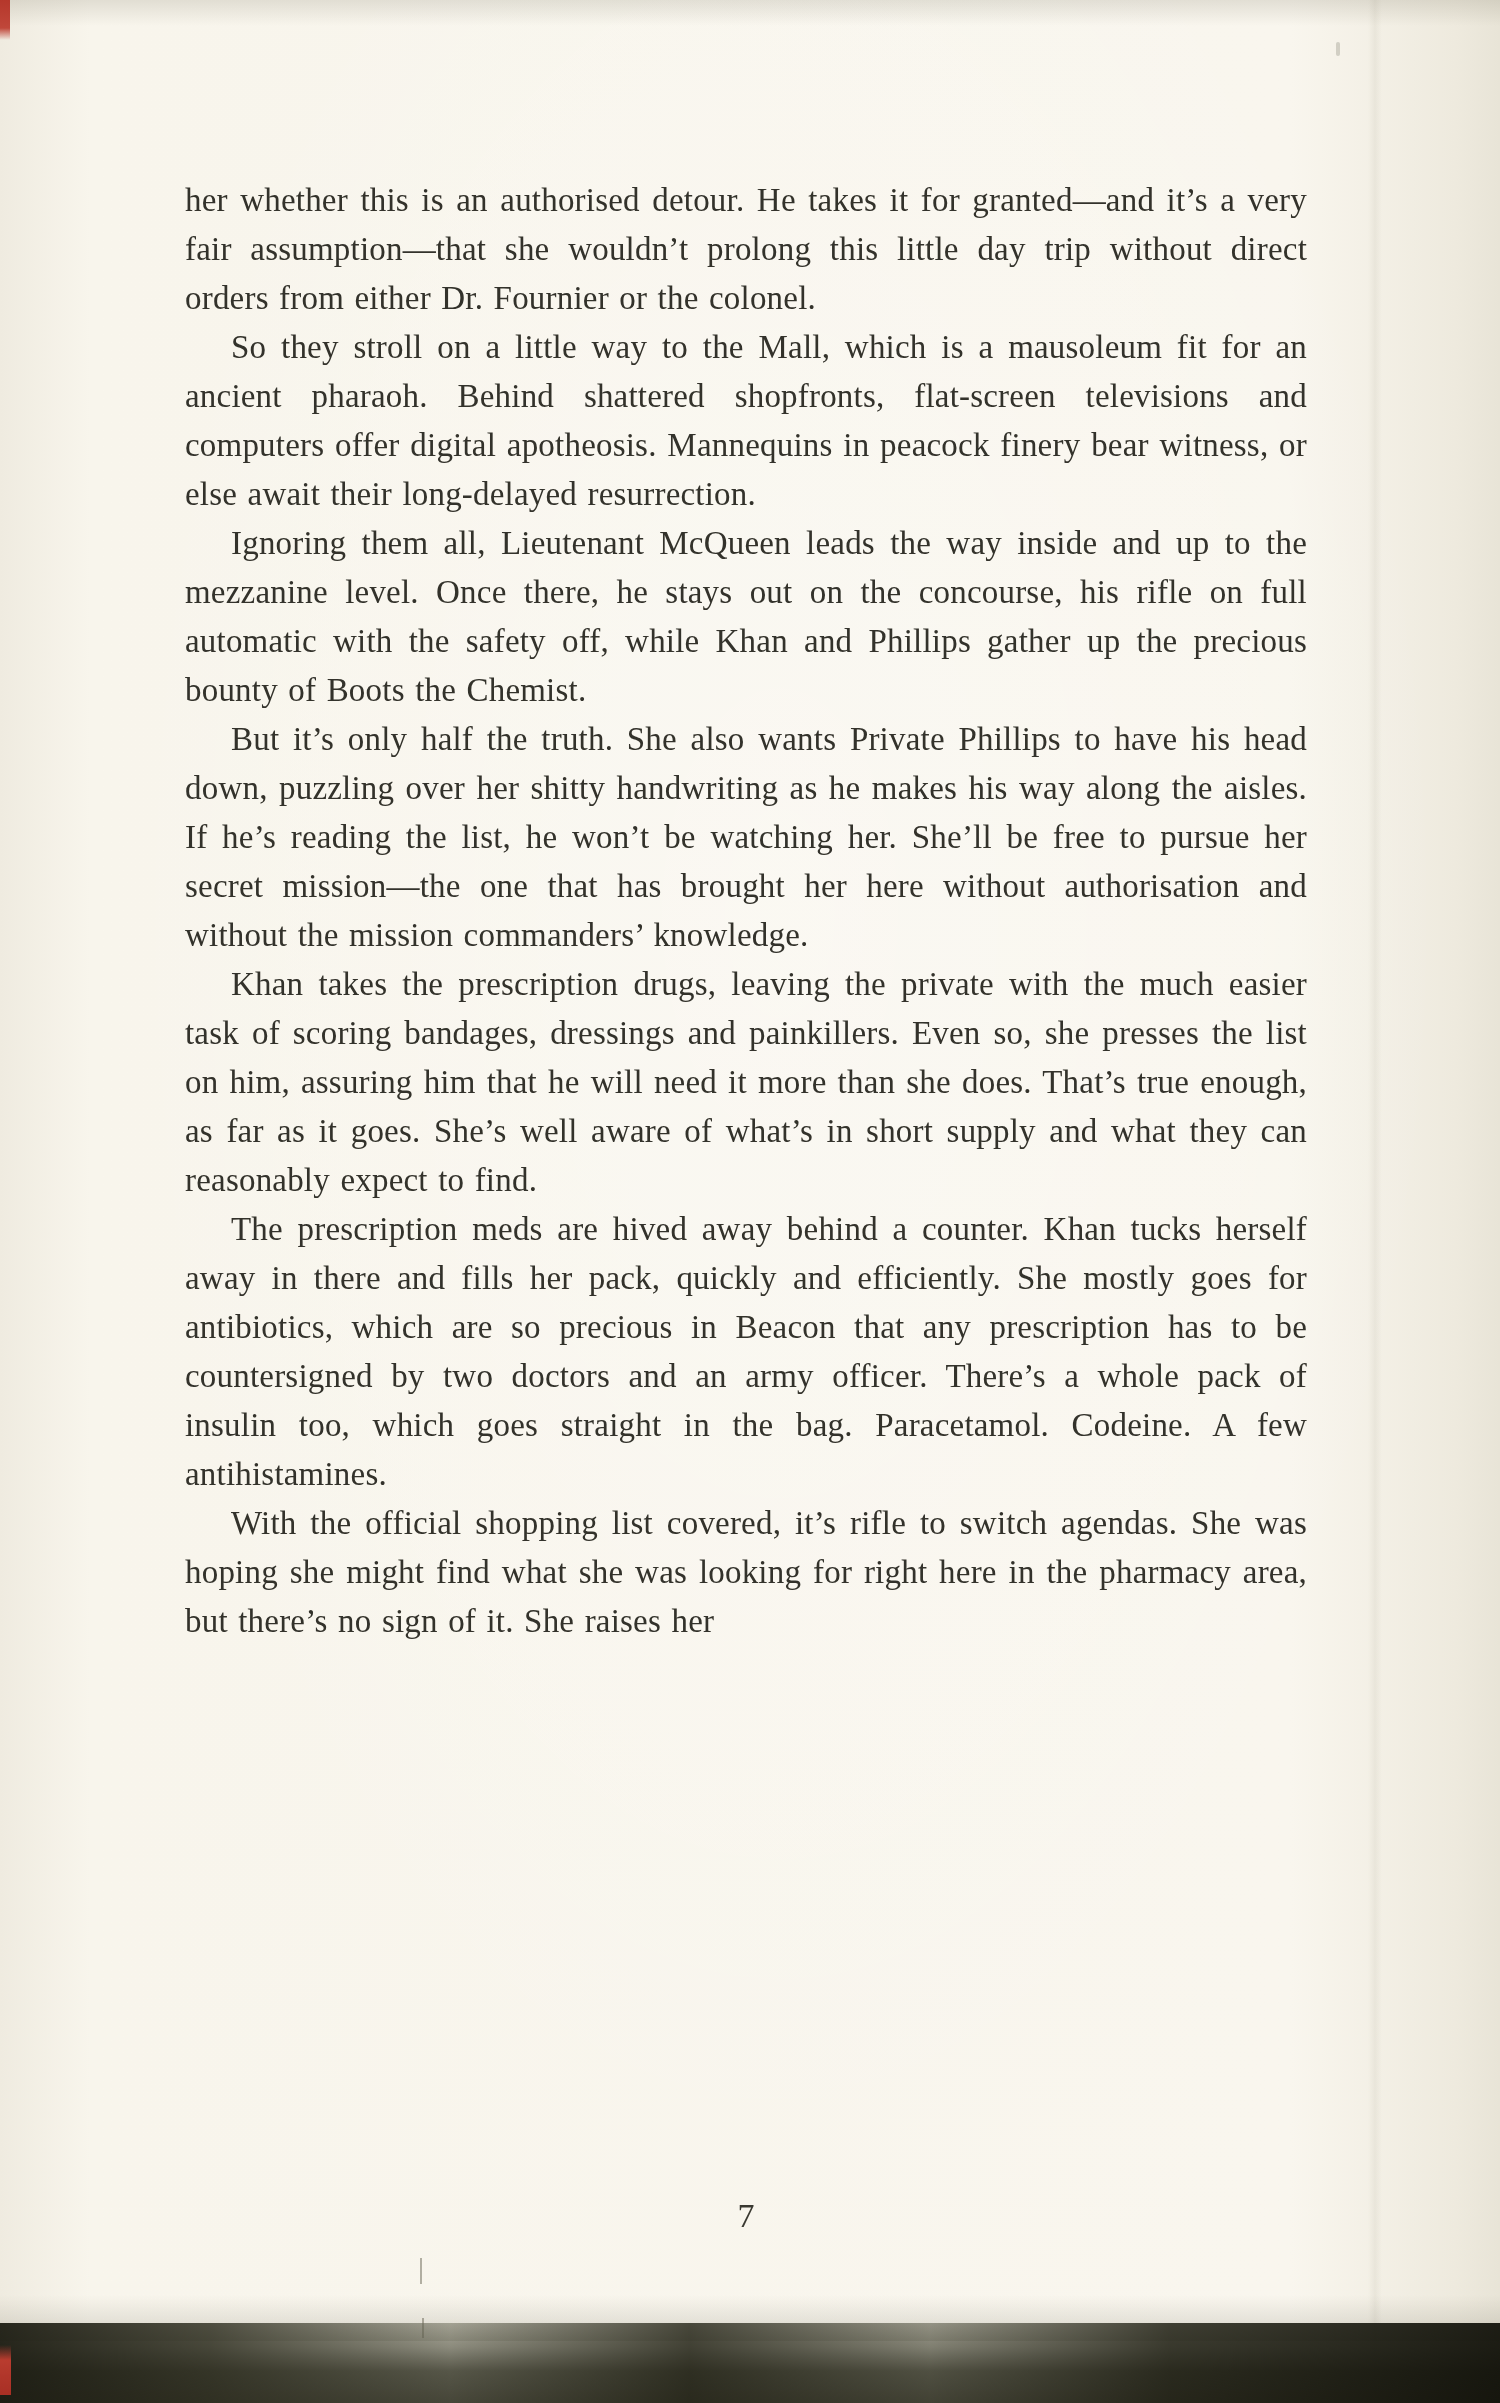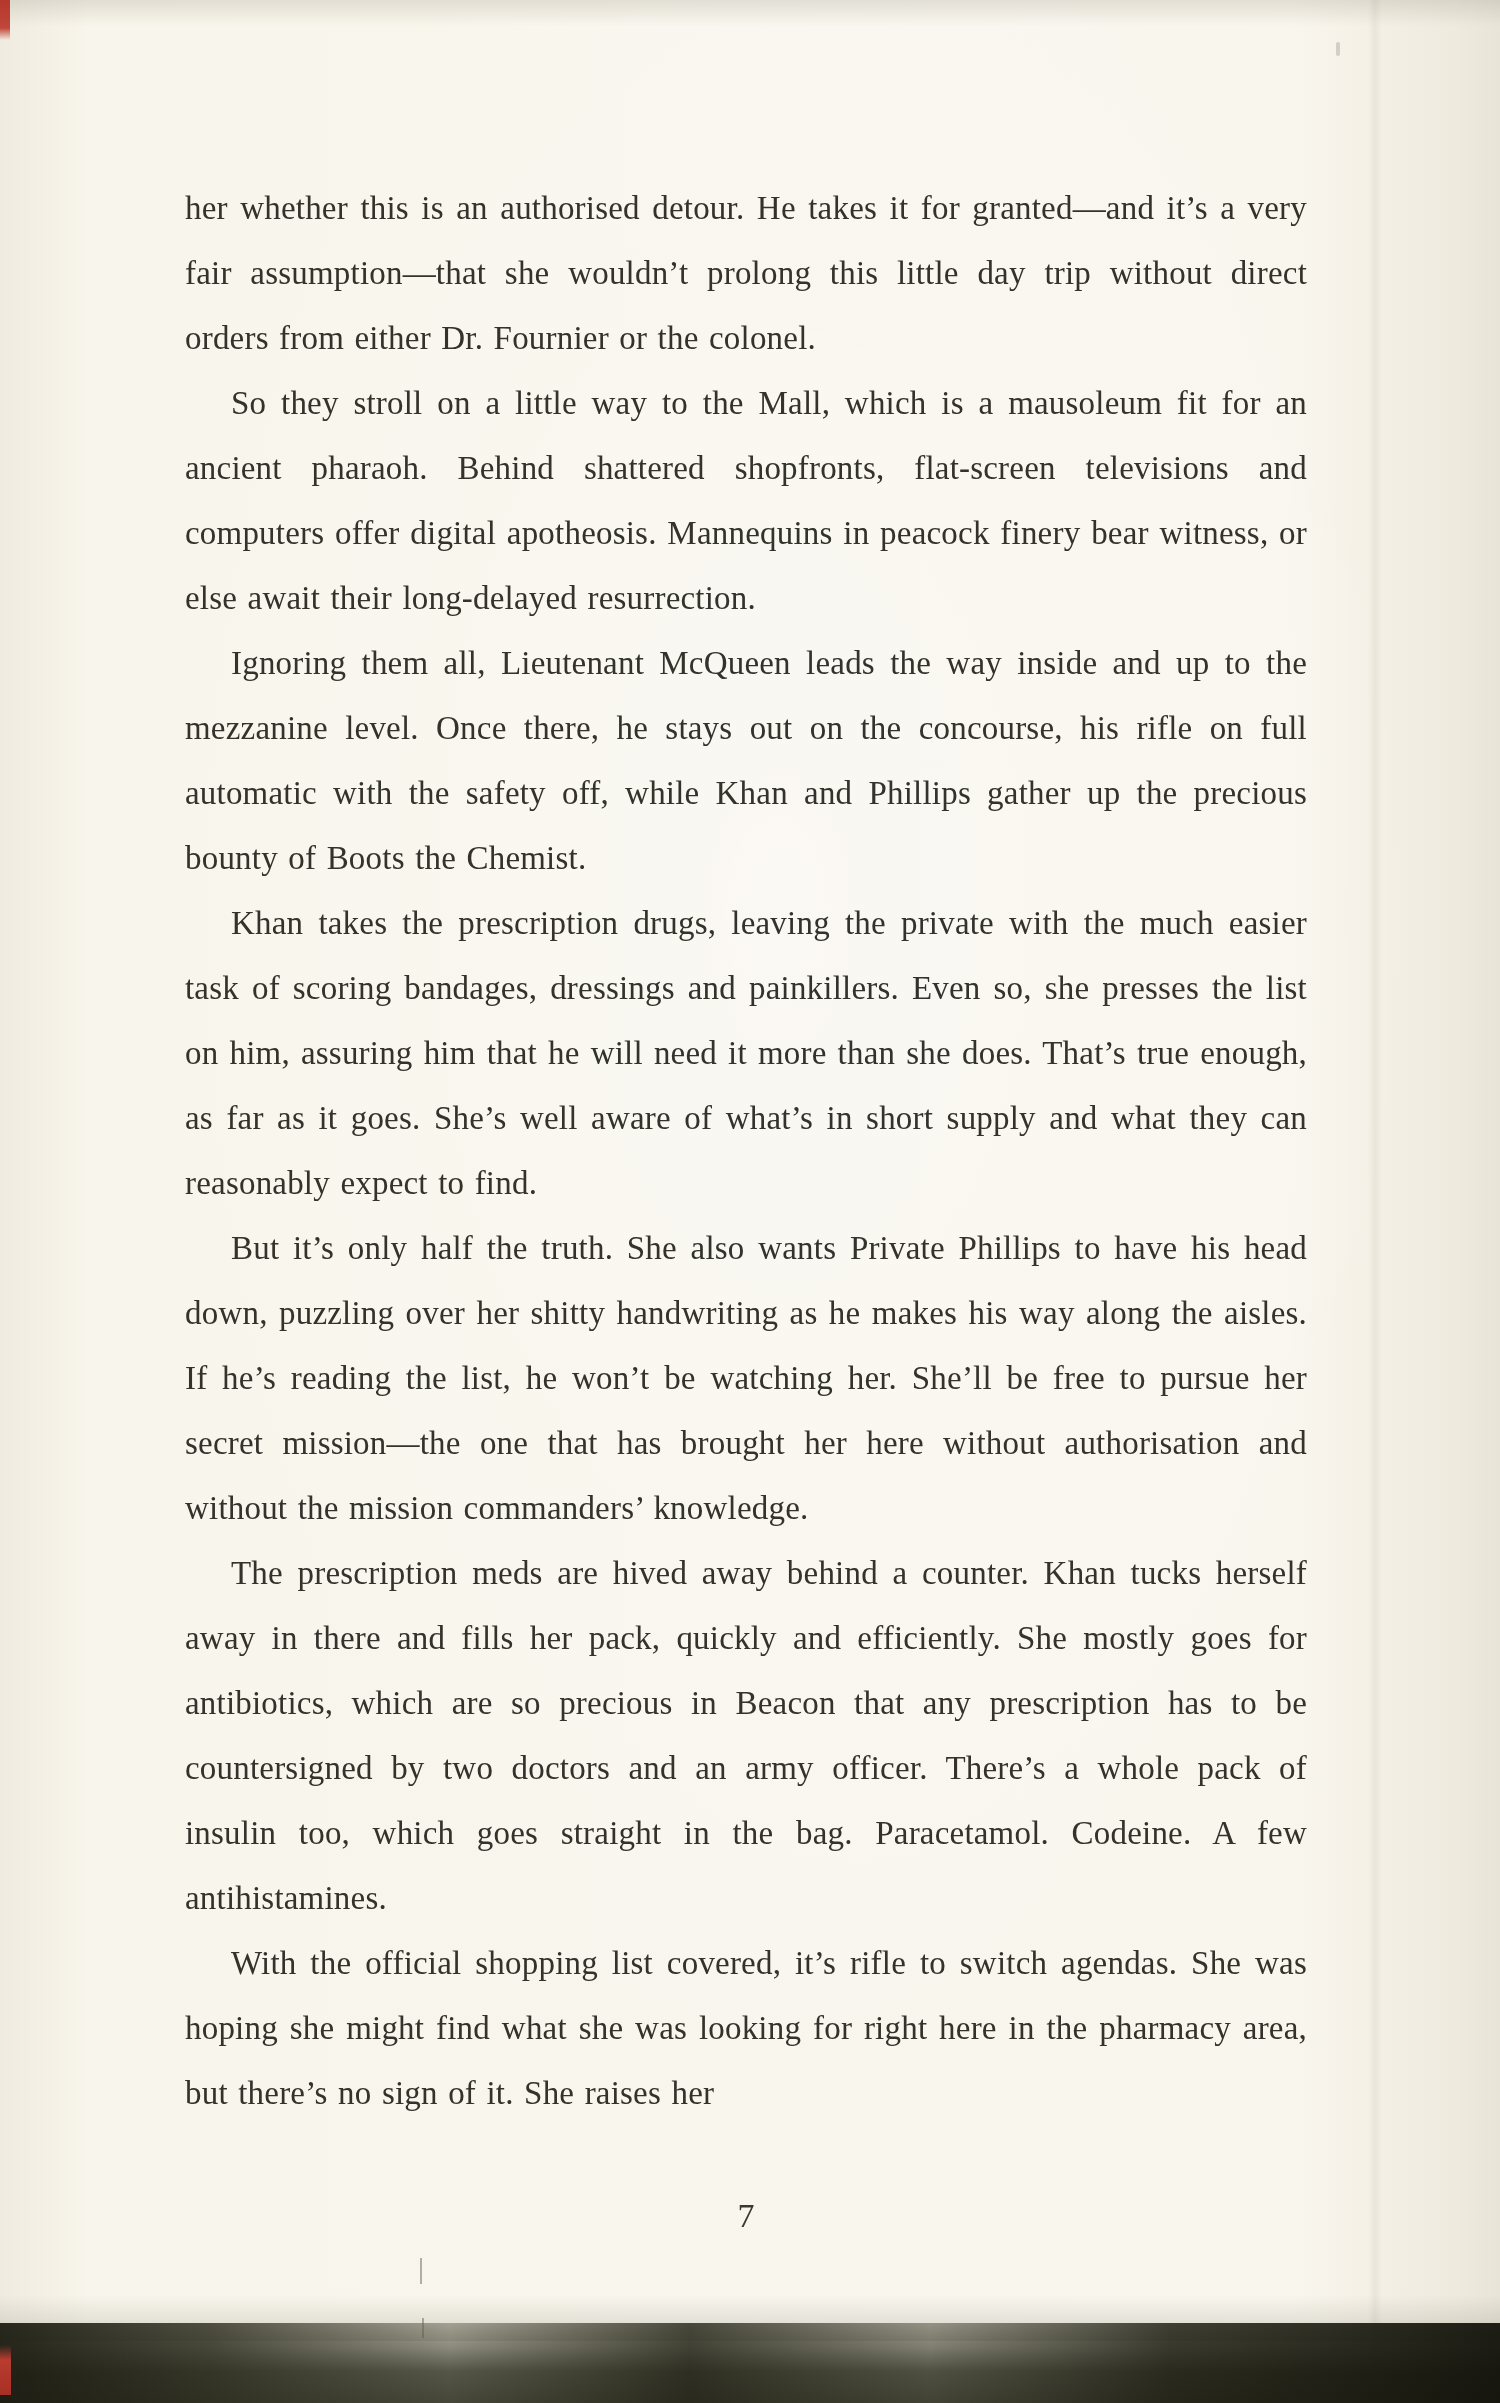--- a/index.html
+++ b/index.html
@@ -73,21 +73,21 @@
     right: 118px;
     width: 14px;
     background: linear-gradient(90deg, rgba(140,135,115,0) 0%, rgba(140,135,115,0.10) 50%, rgba(140,135,115,0) 100%);
   }
   .text-block {
     position: absolute;
     left: 185px;
     top: 176px;
     width: 1122px;
     font-size: 33px;
-    line-height: 65px;
+    line-height: 49px;
     text-align: justify;
     letter-spacing: 0.2px;
     word-spacing: 2px;
   }
   .text-block p {
     margin: 0;
     text-indent: 46px;
   }
   .text-block p.noindent {
     text-indent: 0;
@@ -117,22 +117,22 @@
 <div class="page">
 
   <div class="top-shade"></div>
   <div class="red-edge-top"></div>
   <div class="right-streak"></div>
 
   <div class="text-block">
     <p class="noindent">her whether this is an authorised detour. He takes it for granted—and it’s a very fair assumption—that she wouldn’t prolong this little day trip without direct orders from either Dr. Fournier or the colonel.</p>
     <p>So they stroll on a little way to the Mall, which is a mausoleum fit for an ancient pharaoh. Behind shattered shopfronts, flat-screen televisions and computers offer digital apotheosis. Mannequins in peacock finery bear witness, or else await their long-delayed resurrection.</p>
     <p>Ignoring them all, Lieutenant McQueen leads the way inside and up to the mezzanine level. Once there, he stays out on the concourse, his rifle on full automatic with the safety off, while Khan and Phillips gather up the precious bounty of Boots the Chemist.</p>
+    <p>But it’s only half the truth. She also wants Private Phillips to have his head down, puzzling over her shitty handwriting as he makes his way along the aisles. If he’s reading the list, he won’t be watching her. She’ll be free to pursue her secret mission—the one that has brought her here without authorisation and without the mission commanders’ knowledge.</p>
     <p>Khan takes the prescription drugs, leaving the private with the much easier task of scoring bandages, dressings and painkillers. Even so, she presses the list on him, assuring him that he will need it more than she does. That’s true enough, as far as it goes. She’s well aware of what’s in short supply and what they can reasonably expect to find.</p>
-    <p>But it’s only half the truth. She also wants Private Phillips to have his head down, puzzling over her shitty handwriting as he makes his way along the aisles. If he’s reading the list, he won’t be watching her. She’ll be free to pursue her secret mission—the one that has brought her here without authorisation and without the mission commanders’ knowledge.</p>
     <p>The prescription meds are hived away behind a counter. Khan tucks herself away in there and fills her pack, quickly and efficiently. She mostly goes for antibiotics, which are so precious in Beacon that any prescription has to be countersigned by two doctors and an army officer. There’s a whole pack of insulin too, which goes straight in the bag. Paracetamol. Codeine. A few antihistamines.</p>
     <p>With the official shopping list covered, it’s rifle to switch agendas. She was hoping she might find what she was looking for right here in the pharmacy area, but there’s no sign of it. She raises her</p>
   </div>
 
   <div class="page-number">7</div>
 
   <div class="speck s1"></div>
   <div class="speck s2"></div>
   <div class="speck s3"></div>
 

